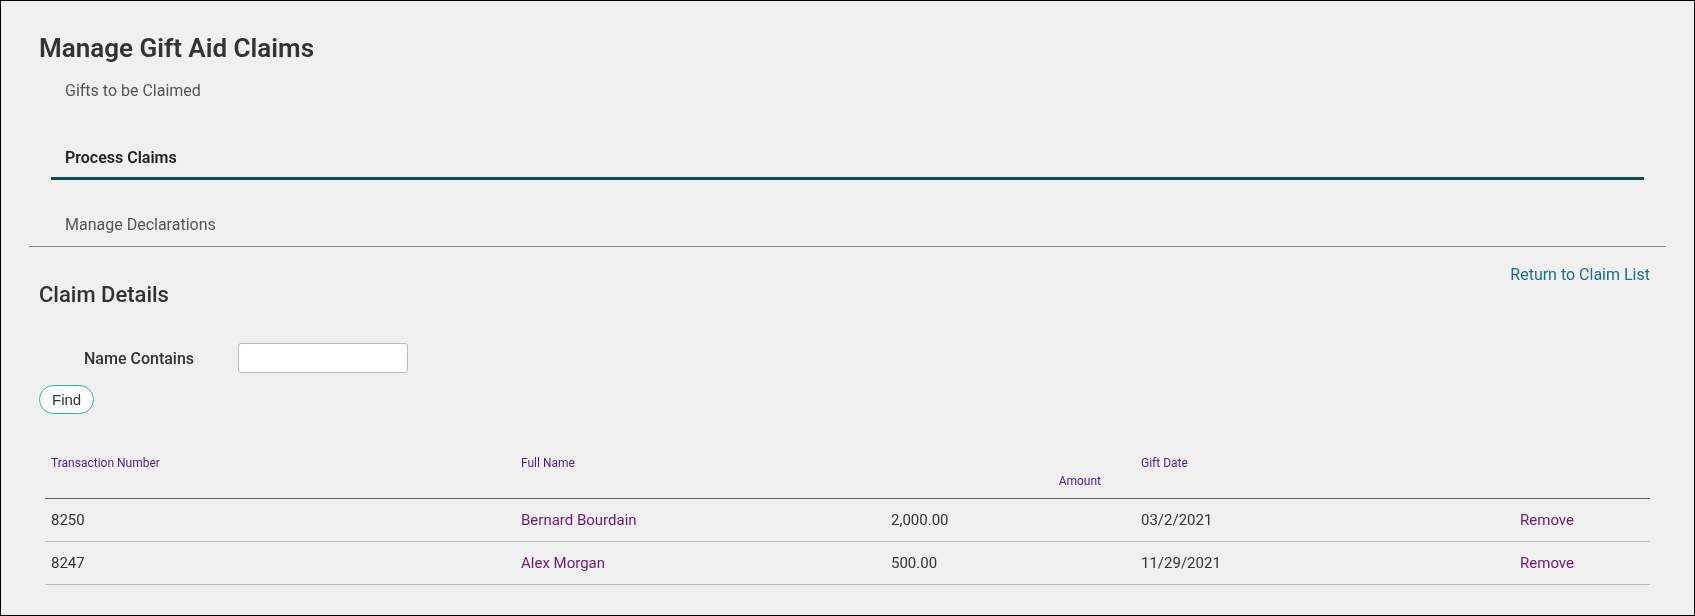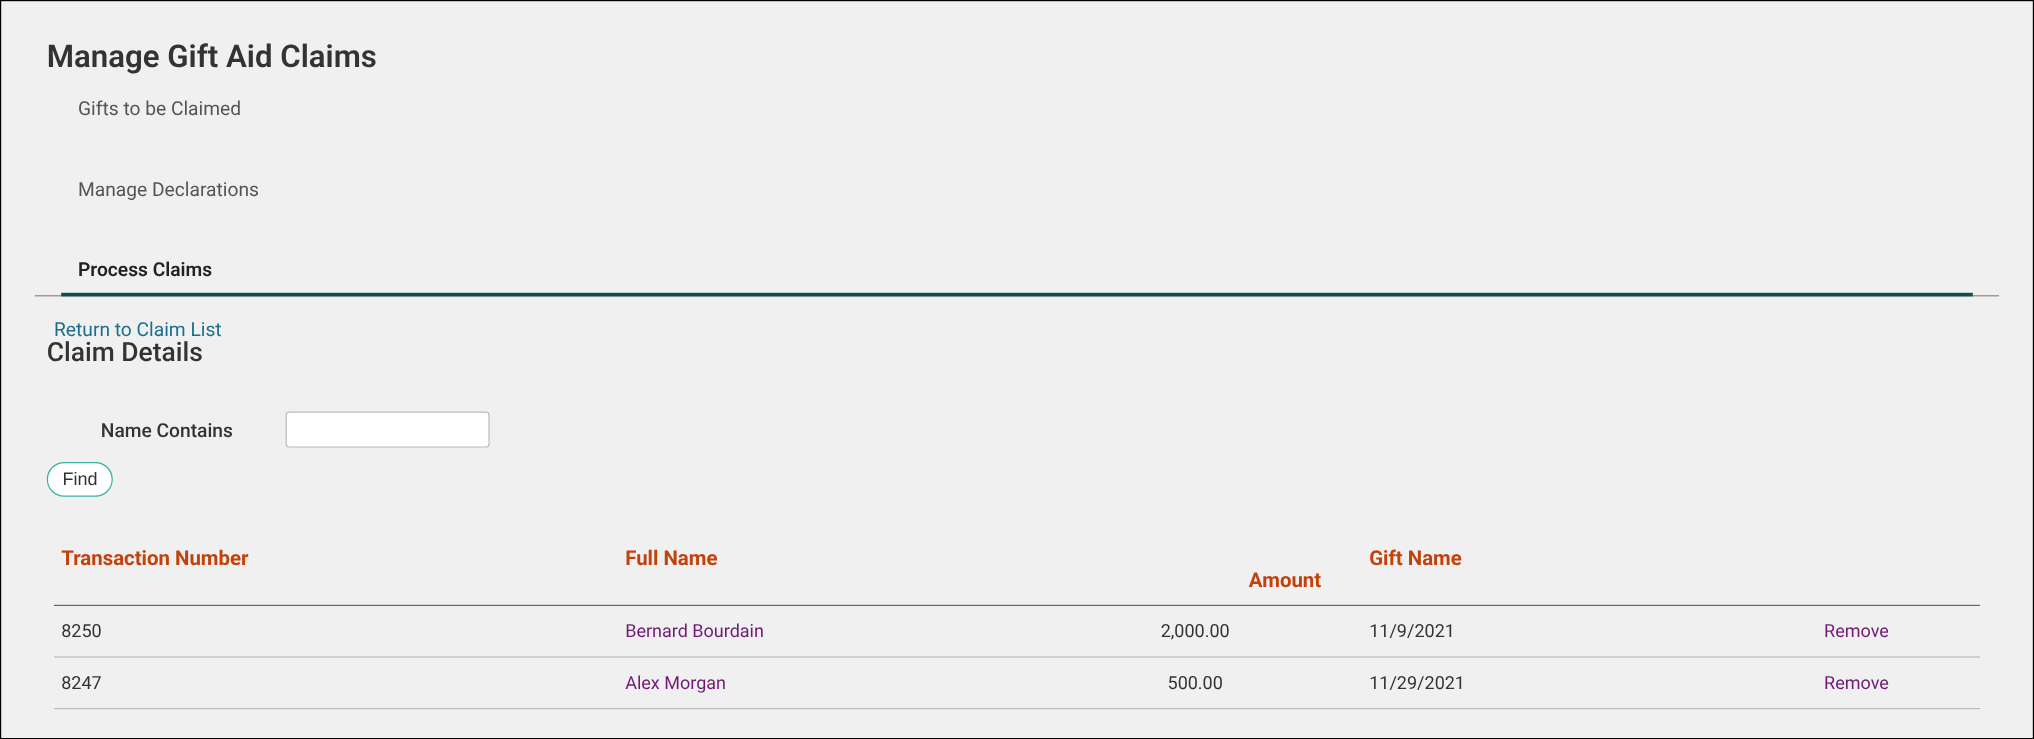--- a/index.html
+++ b/index.html
@@ -41,20 +41,21 @@
     border-bottom: 3px solid transparent;
     margin-bottom: -1px;
   }
   .tab.active {
     color: #222;
     font-weight: 600;
     border-bottom: 3px solid #0d4f4f;
   }
   .top-link-row {
     display: flex;
+    justify-content: flex-end;
     padding: 18px 28px 0 28px;
   }
   .link {
     color: #1a6f8c;
     font-size: 16px;
     cursor: pointer;
   }
   .section-title {
     font-size: 22px;
     font-weight: 500;
@@ -122,44 +123,44 @@
     display: grid;
     grid-template-columns: 470px 370px 250px 330px 1fr;
     align-items: center;
     border-bottom: 1px solid #bbb;
   }
   .thead {
     border-bottom: 1.5px solid #666;
     padding: 10px 6px;
   }
   .th {
-    font-size: 17px;
-    color: #c2410c;
-    font-weight: 700;
+    font-size: 12px;
+    color: #4c1d95;
+    font-weight: 400;
   }
   .th.amount { text-align: right; padding-right: 40px; margin-top: 36px; }
   .trow {
     padding: 12px 6px;
   }
   .td { font-size: 15px; color: #333; }
-  .td.amount { text-align: center; padding-right: 40px; }
+  .td.amount { text-align: left; padding-right: 40px; }
   .td.link-cell { color: #701a75; cursor: pointer; }
   .td.action { text-align: right; padding-right: 70px; }
 </style>
 </head>
 <body>
 
 <div class="window">
 
   <div class="page-title">Manage Gift Aid Claims</div>
 
   <div class="tabs">
     <div class="tab">Gifts to be Claimed</div>
+    <div class="tab active">Process Claims</div>
     <div class="tab">Manage Declarations</div>
-    <div class="tab active">Process Claims</div>
   </div>
 
   <div class="top-link-row">
     <span class="link">Return to Claim List</span>
   </div>
 
   <div class="section-title">Claim Details</div>
 
 
   <div class="search-row">
@@ -168,29 +169,29 @@
   </div>
   <div class="find-row">
     <button class="btn-outline" style="padding:5px 12px;">Find</button>
   </div>
 
   <div class="table">
     <div class="thead">
       <div class="th">Transaction Number</div>
       <div class="th">Full Name</div>
       <div class="th amount">Amount</div>
-      <div class="th">Gift Name</div>
+      <div class="th">Gift Date</div>
       <div class="th"></div>
     </div>
 
     <div class="trow">
       <div class="td">8250</div>
       <div class="td link-cell">Bernard Bourdain</div>
       <div class="td amount">2,000.00</div>
-      <div class="td">11/9/2021</div>
+      <div class="td">03/2/2021</div>
       <div class="td link-cell action">Remove</div>
     </div>
 
     <div class="trow">
       <div class="td">8247</div>
       <div class="td link-cell">Alex Morgan</div>
       <div class="td amount">500.00</div>
       <div class="td">11/29/2021</div>
       <div class="td link-cell action">Remove</div>
     </div>

